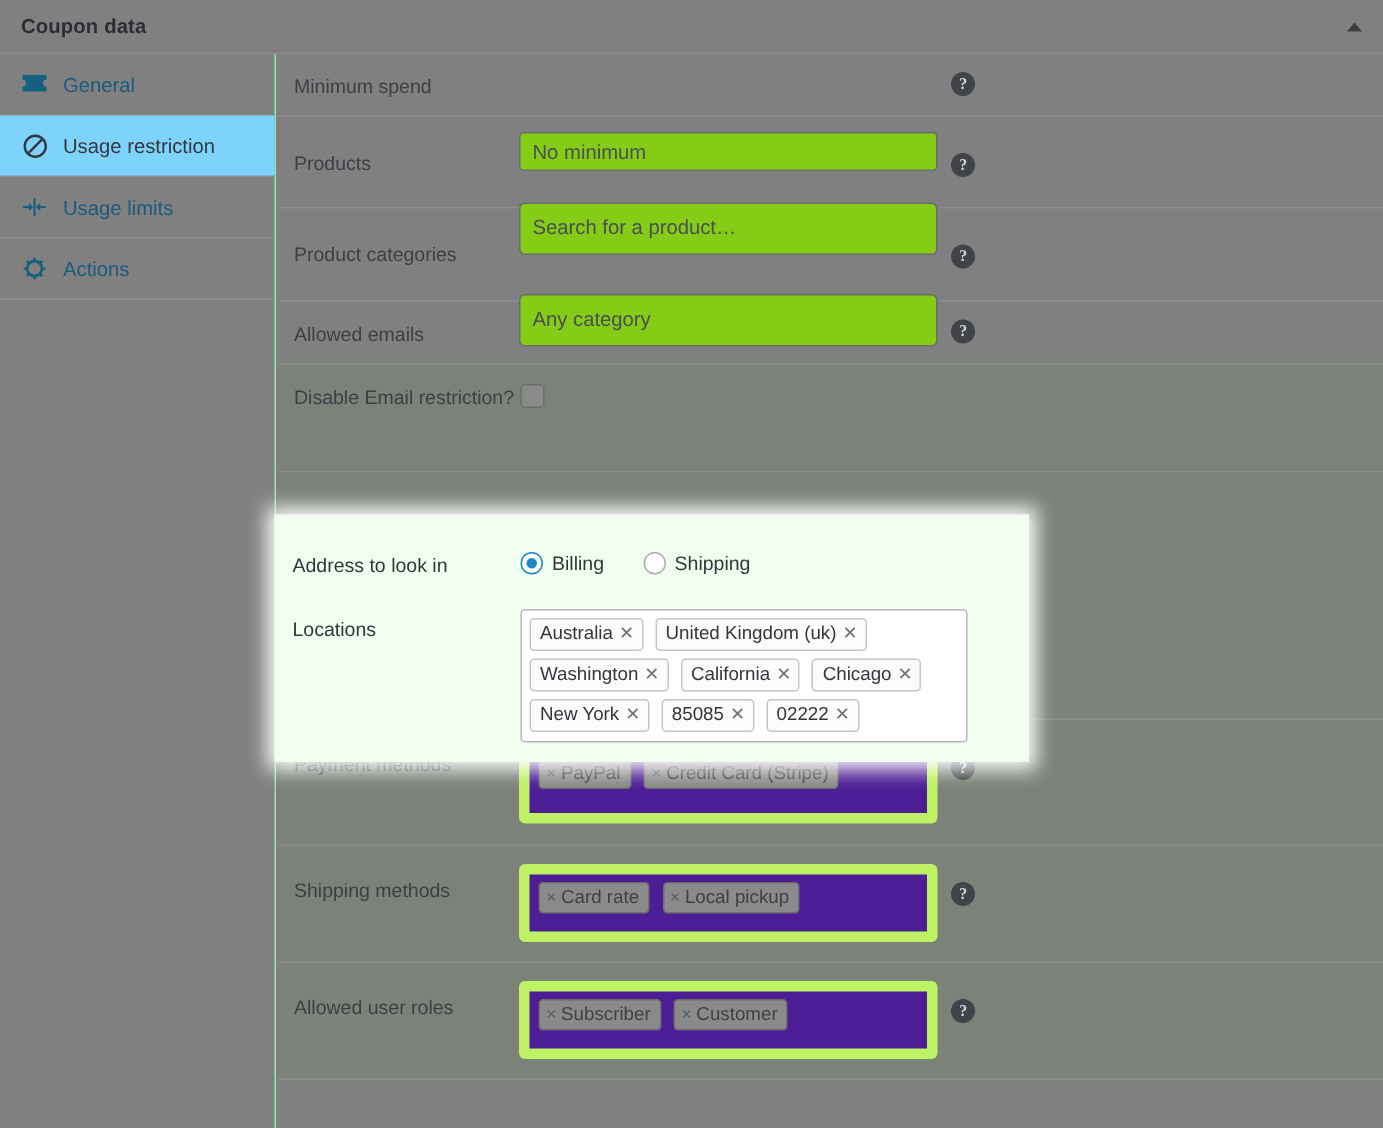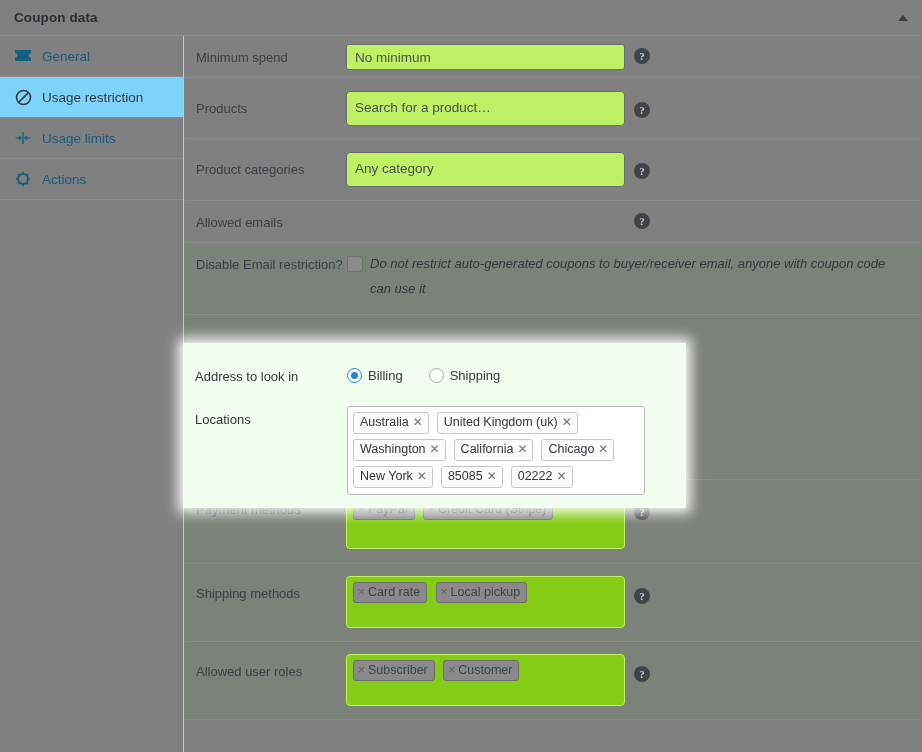--- a/index.html
+++ b/index.html
@@ -81,25 +81,26 @@
   .frow.tinted{ background:#7b8279; }
   .flabel{
     position:absolute;left:11px;
     font-size:13px;color:#3b4046;
     white-space:nowrap;
   }
   .inp{
     box-sizing:border-box;
     border:1px solid #6d6d6d;
     border-radius:3px;
-    background:#bef264;
+    background:#84cc16;
     font-size:13.5px;
     color:#4a4f54;
     padding:4px 8px;
     line-height:18px;
+    margin-top:44px;
   }
   .inp.rounded{ border-radius:4px; }
   .helpicon{
     position:absolute;
     width:16px;height:16px;border-radius:50%;
     background:#404347;
     color:#cfd2d4;
     font-size:11px;font-weight:bold;
     display:flex;align-items:center;justify-content:center;
     font-family:"Liberation Serif", serif;
@@ -116,23 +117,23 @@
     cursor:pointer;
   }
   .cbtext{
     position:absolute;
     font-style:italic;font-size:13px;color:#32373c;
     line-height:25px;
   }
   
   .tokenbox{
     box-sizing:border-box;
-    border:1px solid #bef264;
+    border:7px solid #bef264;
     border-radius:4px;
-    background:#84cc16;
+    background:#4c1d95;
     padding:5px 4px 16px 6px;
   }
   .token{
     display:inline-block;
     border:1px solid #6d6d6d;
     border-radius:3px;
     background:#8a8a8a;
     font-size:12.5px;color:#3d4247;
     padding:1px 6px 2px 4px;
     margin:0 4px 4px 0;
@@ -280,21 +281,20 @@
     </div>
 
     <div class="frow" style="height:42px;">
       <div class="flabel" style="top:14px;">Allowed emails</div>
       <div class="helpicon" style="left:449px;top:12px;">?</div>
     </div>
 
     <div class="frow tinted" style="height:72px;">
       <div class="flabel" style="top:14px;">Disable Email restriction?</div>
       <div class="cb" style="left:162px;top:13px;"></div>
-      <div class="cbtext" style="left:185px;top:8px;width:520px;">Do not restrict auto-generated coupons to buyer/receiver email, anyone with coupon code can use it</div>
     </div>
 
     <div class="frow tinted" style="height:165px;"></div>
 
     <div class="frow tinted" style="height:84px;">
       <div class="flabel" style="top:22px;">Payment methods</div>
       <div class="tokenbox" style="position:absolute;left:161px;top:13px;width:279px;height:56px;">
         <span class="token"><span class="x">×</span><span>PayPal</span></span>
         <span class="token"><span class="x">×</span><span>Credit Card (Stripe)</span></span>
       </div>

